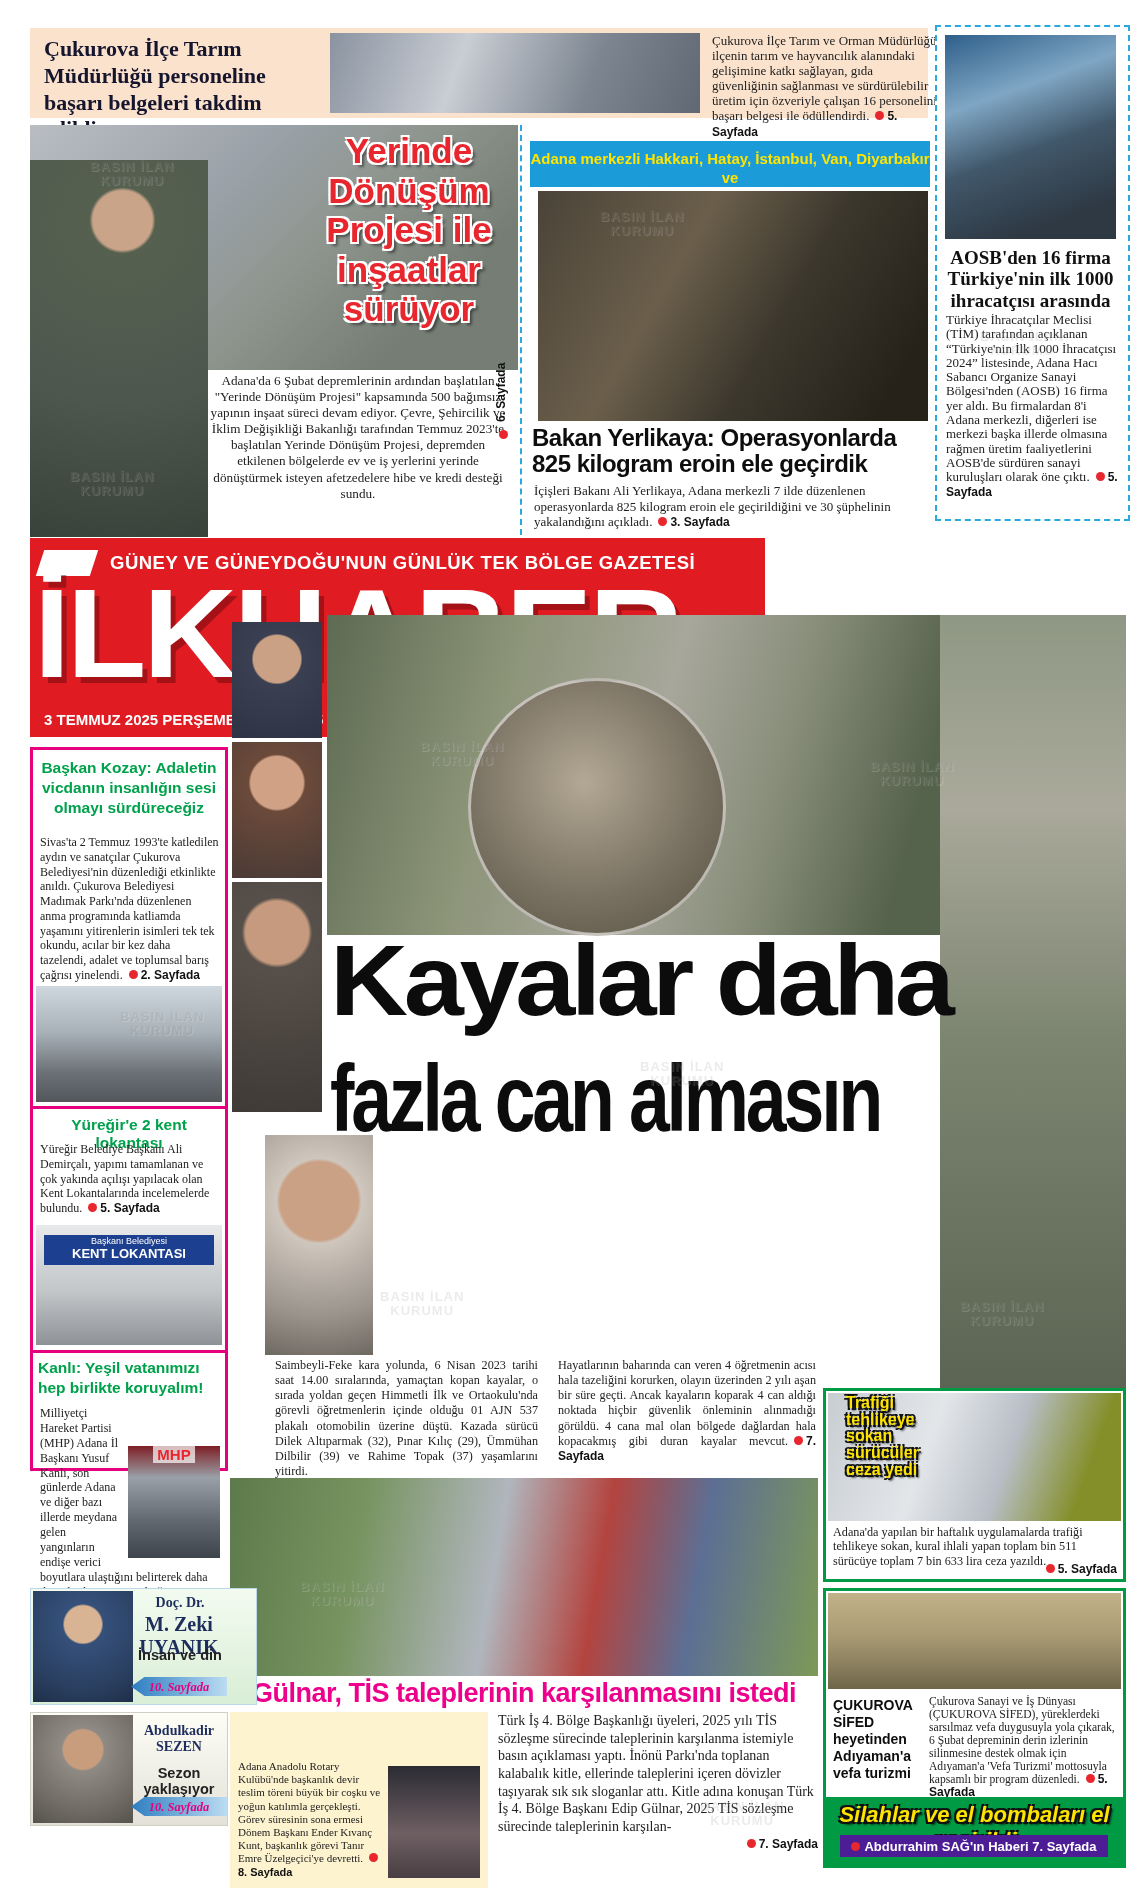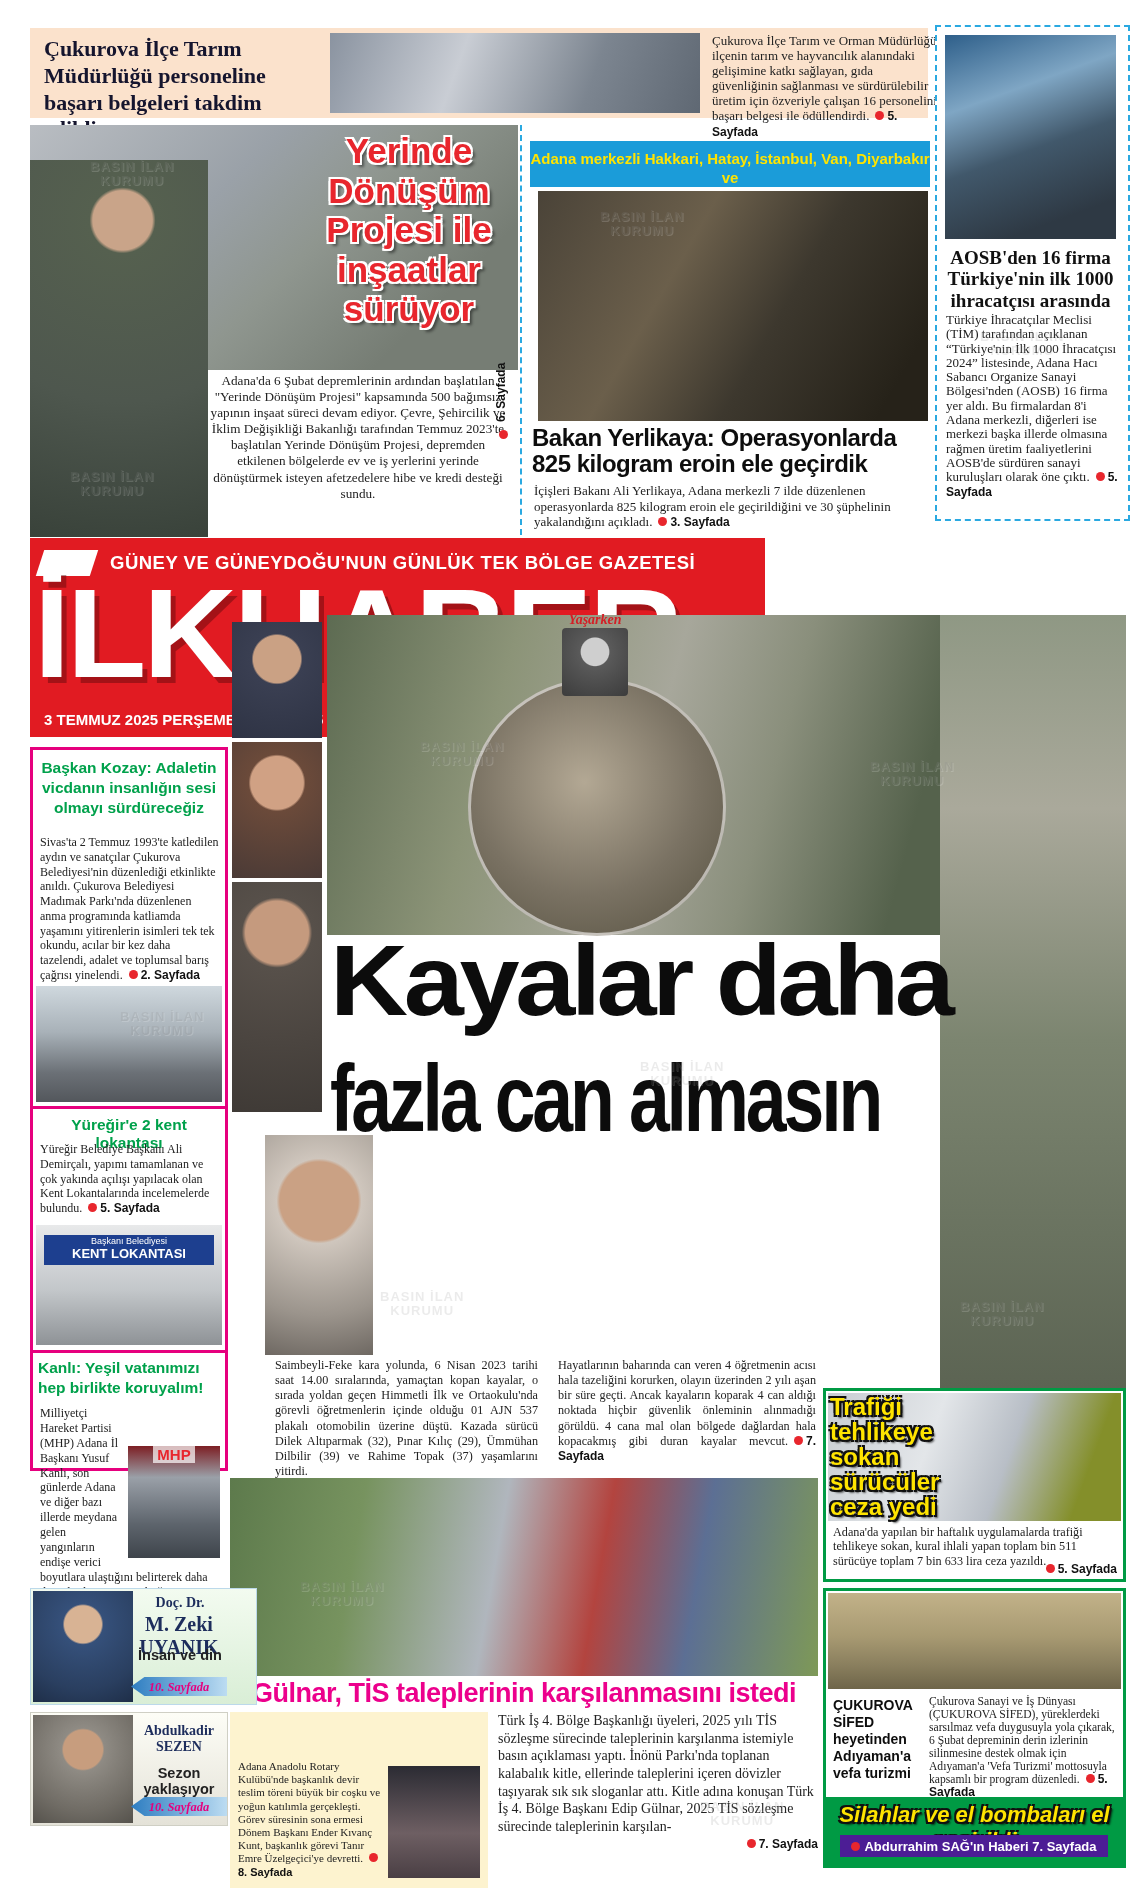--- a/index.html
+++ b/index.html
@@ -122,36 +122,32 @@
   </div>
 
   <div class="abs photo" style="left:232px;top:622px;width:90px;height:116px;background:radial-gradient(circle at 50% 32%,#caa184 26%,#3a3f52 28%,#2e3344);"></div>
   <div class="abs photo" style="left:232px;top:742px;width:90px;height:136px;background:radial-gradient(circle at 50% 30%,#d0a184 25%,#6b4a3a 27%,#4a3a36);"></div>
   <div class="abs photo" style="left:232px;top:882px;width:90px;height:230px;background:radial-gradient(circle at 50% 22%,#c59a7e 17%,#57504a 19%,#3f3a36);"></div>
   <div class="abs photo" style="left:265px;top:1135px;width:108px;height:220px;background:radial-gradient(circle at 50% 30%,#caa184 24%,#cfc6bd 26%,#9b948c 70%,#6e6862);"></div>
 
   <div class="abs photo" style="left:327px;top:615px;width:613px;height:320px;background:linear-gradient(105deg,#5d6b52,#8c9478 28%,#a7a79b 52%,#8a8f7c 70%,#55624c 92%);"></div>
   <div class="abs photo" style="left:940px;top:615px;width:186px;height:773px;background:linear-gradient(180deg,#8f9884,#aaa99b 25%,#7c8570 55%,#6a7360 80%,#5c6453);"></div>
   <div class="abs" style="left:468px;top:678px;width:252px;height:252px;border-radius:50%;border:3px solid rgba(255,255,255,.55);background:radial-gradient(circle at 45% 40%,#b3a894,#7a7263 55%,#55503f);"></div>
-  <div class="abs" style="left:545px;top:612px;width:100px;height:92px;">
-    <div class="serif" style="font-style:italic;font-weight:bold;color:#d41f26;font-size:14px;text-align:center;">Yaşarken</div>
-    <div class="photo" style="margin:0 auto;width:66px;height:68px;border-radius:4px;background:radial-gradient(circle at 50% 35%,#cfcfcf 25%,#5a5a5a 27%,#3c3c3c);"></div>
-  </div>
 
   <div class="abs sans" style="left:330px;top:928px;width:740px;font-size:100px;font-weight:900;letter-spacing:-4px;color:#0c0c0c;transform:scaleX(1.08);transform-origin:left;line-height:1.05;">Kayalar daha</div>
   <div class="abs sans" style="left:330px;top:1050px;width:820px;font-size:94px;font-weight:900;letter-spacing:-4px;color:#0c0c0c;transform:scaleX(0.78);transform-origin:left;line-height:1.05;">fazla can almasın</div>
 
   <div class="abs body-txt" style="left:275px;top:1358px;width:263px;font-size:12.2px;line-height:1.24;text-align:justify;">Saimbeyli-Feke kara yolunda, 6 Nisan 2023 tarihi saat 14.00 sıralarında, yamaçtan kopan kayalar, o sırada yoldan geçen Himmetli İlk ve Ortaokulu'nda görevli öğretmenlerin içinde olduğu 01 AJN 537 plakalı otomobilin üzerine düştü. Kazada sürücü Dilek Altıparmak (32), Pınar Kılıç (29), Ümmühan Dilbilir (39) ve Rahime Topak (37) yaşamlarını yitirdi.</div>
   <div class="abs body-txt" style="left:558px;top:1358px;width:258px;font-size:12.2px;line-height:1.24;text-align:justify;">
     <span>Hayatlarının baharında can veren 4 öğretmenin acısı hala tazeliğini korurken,  olayın üzerinden 2 yılı aşan bir süre geçti. Ancak kayaların koparak 4 can aldığı noktada hiçbir güvenlik önleminin alınmadığı görüldü. 4 cana mal olan bölgede dağlardan hala kopacakmış gibi duran kayalar mevcut.</span><span class="dot"></span><span class="pref">7. Sayfada</span>
   </div>
 
   <div class="abs" style="left:823px;top:1388px;width:303px;height:194px;border:3px solid #009a44;box-sizing:border-box;background:#fff;">
     <div class="abs photo" style="left:2px;top:2px;width:293px;height:128px;background:linear-gradient(110deg,#c8cdd2,#e3e6e9 35%,#b8bec6 60%,#848f2a 85%);"></div>
-    <div class="abs sans outline-black" style="left:4px;top:4px;width:150px;font-size:24px;font-weight:900;color:#ffe400;line-height:1.04;">
+    <div class="abs sans outline-black" style="left:20px;top:4px;width:150px;font-size:16px;font-weight:900;color:#ffe400;line-height:1.04;">
       <div>Trafiği</div>
       <div>tehlikeye</div>
       <div>sokan</div>
       <div>sürücüler</div>
       <div>ceza yedi</div>
     </div>
     <div class="abs body-txt" style="left:7px;top:134px;width:284px;font-size:12.2px;line-height:1.18;">Adana'da yapılan bir haftalık uygulamalarda trafiği tehlikeye sokan, kural ihlali yapan toplam bin 511 sürücüye toplam 7 bin 633 lira ceza yazıldı.</div>
     <div class="abs" style="left:7px;top:168px;width:284px;text-align:right;">
       <span class="dot"></span><span class="pref">5. Sayfada</span>
     </div>

